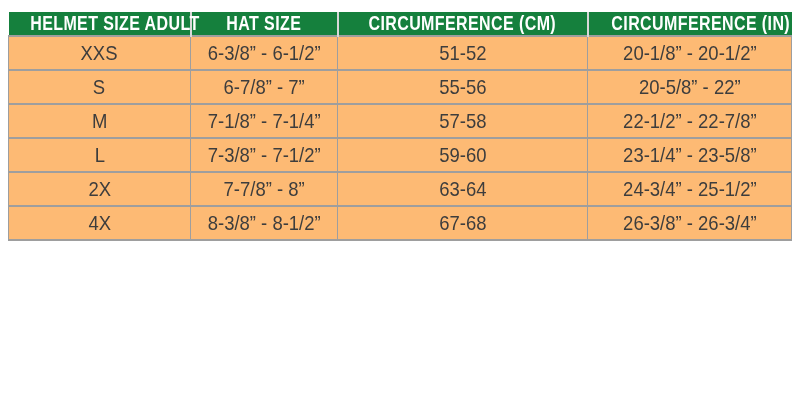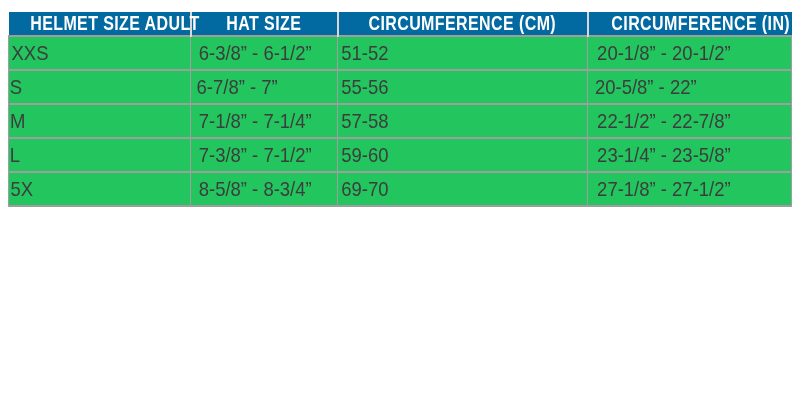--- a/index.html
+++ b/index.html
@@ -14,41 +14,41 @@
     border-collapse: collapse;
     table-layout: fixed;
     width: 783px;
     margin: 12px 0 0 8px;
   }
   col.c1 { width: 182px; }
   col.c2 { width: 147px; }
   col.c3 { width: 250px; }
   col.c4 { width: 204px; }
   thead th {
-    background: #0369a1;
+    background: #15803d;
     color: #ffffff;
     height: 14px;
     font-size: 20px;
     font-weight: bold;
     text-align: center;
     vertical-align: middle;
     border: none;
     border-left: 2px solid #d8d8d8;
   }
   thead th:first-child { border-left: none; }
   tbody td {
     border: 1px solid #9e9e9e;
     border-top-width: 2px;
     border-bottom-width: 2px;
     height: 34px;
-    text-align: left;
+    text-align: center;
     vertical-align: middle;
     font-size: 21px;
     color: #3d3d3d;
-    background: #22c55e;
+    background: #fdba74;
   }
   .cond {
     display: inline-block;
     transform: scaleX(0.88);
     transform-origin: center center;
     white-space: nowrap;
   }
   .hcond {
     transform: scaleX(0.8);
     letter-spacing: 0.5px;
@@ -92,20 +92,26 @@
         <td><span class="cond">57-58</span></td>
         <td><span class="cond">22-1/2” - 22-7/8”</span></td>
       </tr>
       <tr>
         <td><span class="cond">L</span></td>
         <td><span class="cond">7-3/8” - 7-1/2”</span></td>
         <td><span class="cond">59-60</span></td>
         <td><span class="cond">23-1/4” - 23-5/8”</span></td>
       </tr>
       <tr>
-        <td><span class="cond">5X</span></td>
-        <td><span class="cond">8-5/8” - 8-3/4”</span></td>
-        <td><span class="cond">69-70</span></td>
-        <td><span class="cond">27-1/8” - 27-1/2”</span></td>
+        <td><span class="cond">2X</span></td>
+        <td><span class="cond">7-7/8” - 8”</span></td>
+        <td><span class="cond">63-64</span></td>
+        <td><span class="cond">24-3/4” - 25-1/2”</span></td>
+      </tr>
+      <tr>
+        <td><span class="cond">4X</span></td>
+        <td><span class="cond">8-3/8” - 8-1/2”</span></td>
+        <td><span class="cond">67-68</span></td>
+        <td><span class="cond">26-3/8” - 26-3/4”</span></td>
       </tr>
     </tbody>
   </table>
 </div>
 
 </body></html>

